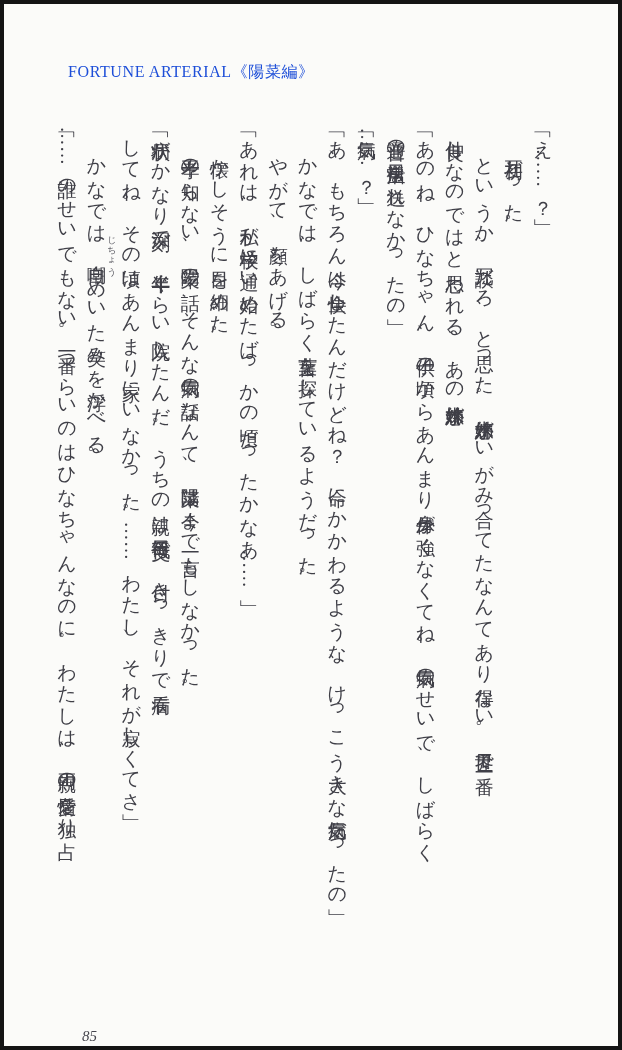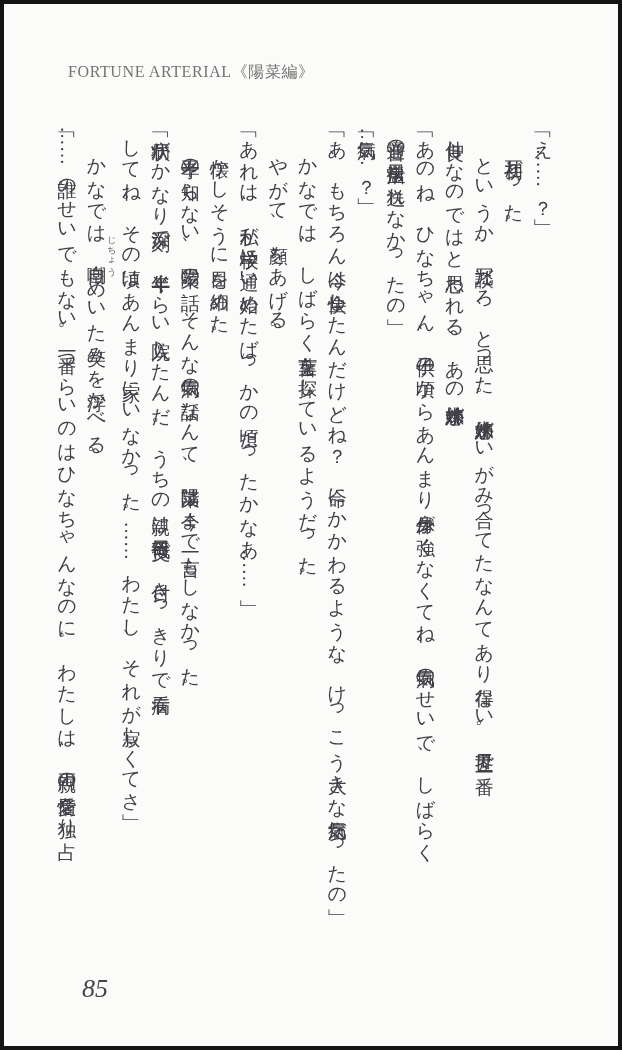--- a/index.html
+++ b/index.html
@@ -18,21 +18,21 @@
     background: #fbfbf9;
     border: 4px solid #141414;
     overflow: hidden;
   }
   .running-head {
     position: absolute;
     top: 58px;
     left: 64px;
     font-size: 16px;
     letter-spacing: 0.6px;
-    color: #737373;
+    color: #1d4ed8;
     white-space: nowrap;
   }
   .text-area {
     position: absolute;
     top: 122px;
     right: 60px;
     height: 840px;
     writing-mode: vertical-rl;
     text-orientation: mixed;
     font-size: 19px;
@@ -50,23 +50,23 @@
   ruby {
     ruby-align: center;
   }
   rt {
     font-size: 9px;
     color: #5a5a62;
     letter-spacing: 0;
   }
   .page-number {
     position: absolute;
-    top: 970px;
+    top: 1024px;
     left: 78px;
-    font-size: 26px;
+    font-size: 15px;
     font-style: italic;
     color: #45454d;
   }
 </style>
 </head>
 <body>
 
 <div class="page">
 
   <div class="running-head">FORTUNE ARTERIAL《陽菜編》</div>

